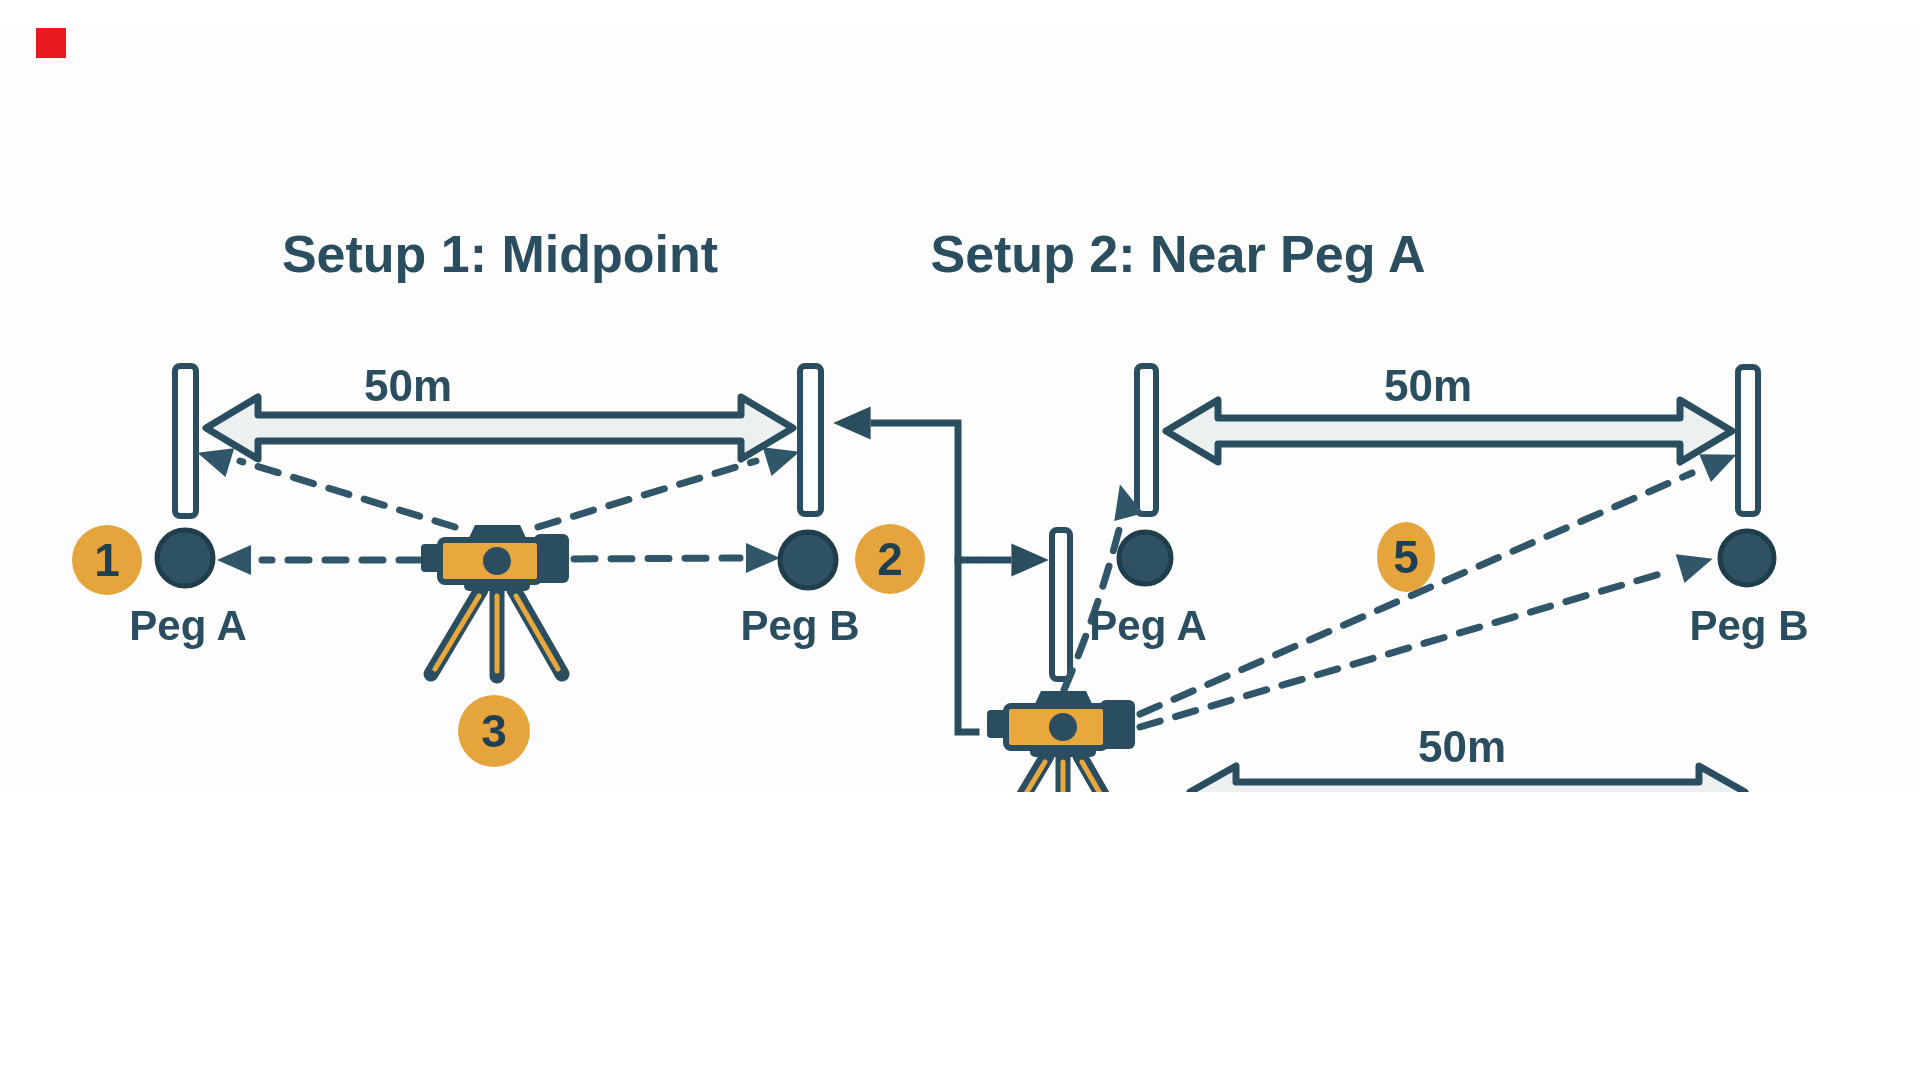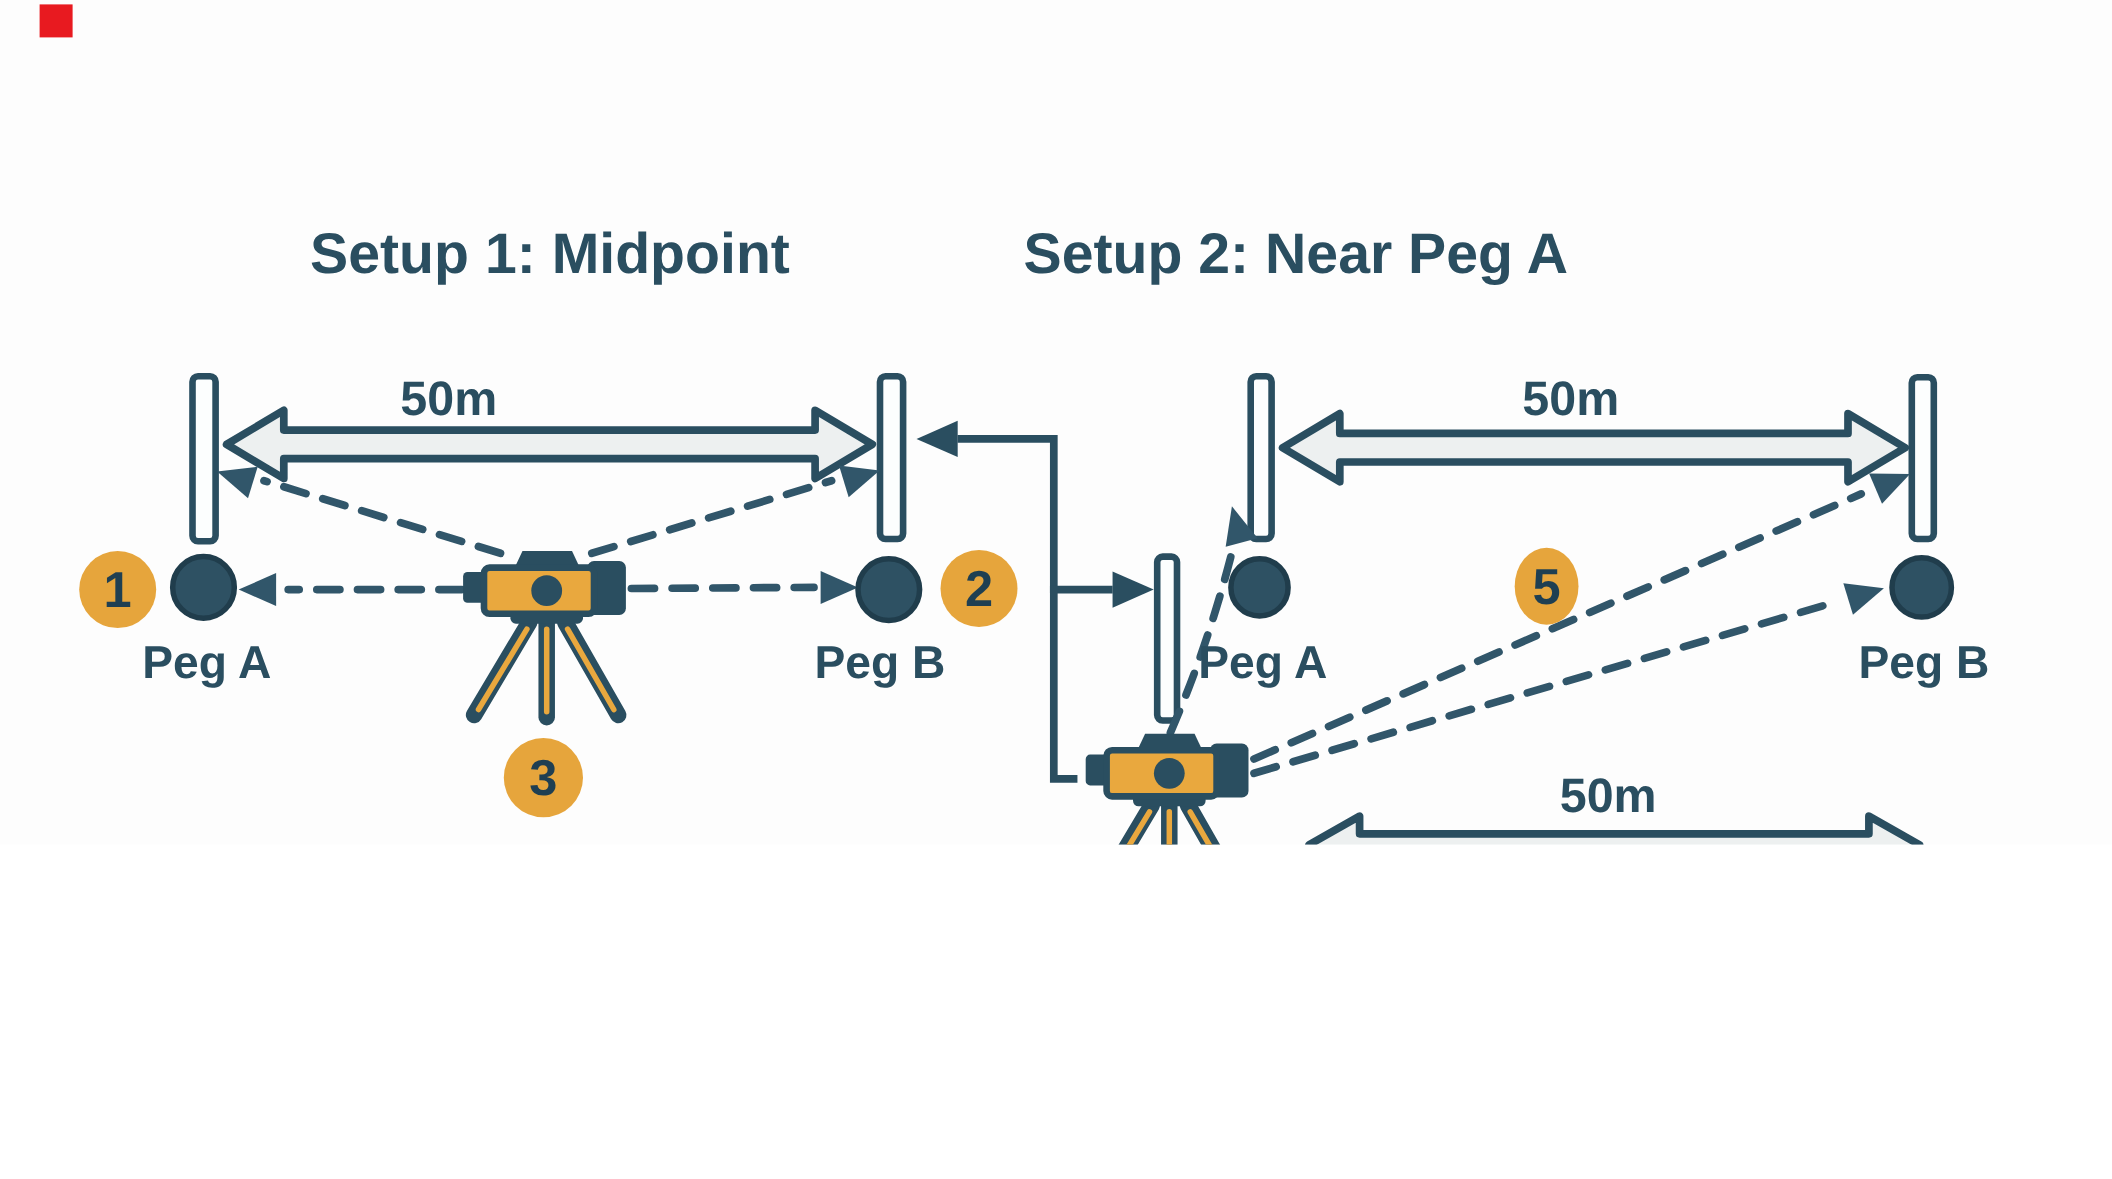--- a/index.html
+++ b/index.html
@@ -1,17 +1,17 @@
 <!DOCTYPE html>
 <html style="--background: #fdfdfd; --teal: #2a4e60; --teal_dash: #31566a; --peg_fill: #2e5163; --peg_stroke: #203d4c; --orange: #e6a53c; --instrument_orange: #e9a83e; --badge_text: #1f3f52; --arrow_fill: #edf0f0; --staff_fill: #fcfefe; --red_indicator: #e81a20;"><head>
 <meta charset="utf-8">
 <style>
   html,body{margin:0;padding:0;background:#ffffff;}
   .stage{position:relative;width:1920px;height:768px;background:var(--background,#fdfdfd);overflow:hidden;
-         font-family:"Liberation Sans",sans-serif;}
+         font-family:"Liberation Sans",sans-serif;margin-top:24px;}
   svg{display:block;}
   text{font-family:"Liberation Sans",sans-serif;font-weight:bold;}
   .title-text{fill:var(--teal);font-size:52px;}
   .dist-text{fill:var(--teal);font-size:44px;}
   .peg-text{fill:var(--teal);font-size:42px;}
   .badge-digit{fill:var(--badge_text);font-size:46px;}
   .staff{fill:var(--staff_fill);stroke:var(--teal);stroke-width:6;}
   .big-arrow{fill:var(--arrow_fill);stroke:var(--teal);stroke-width:7;stroke-linejoin:round;}
   .peg{fill:var(--peg_fill);stroke:var(--peg_stroke);stroke-width:5;}
   .badge{fill:var(--orange);}

